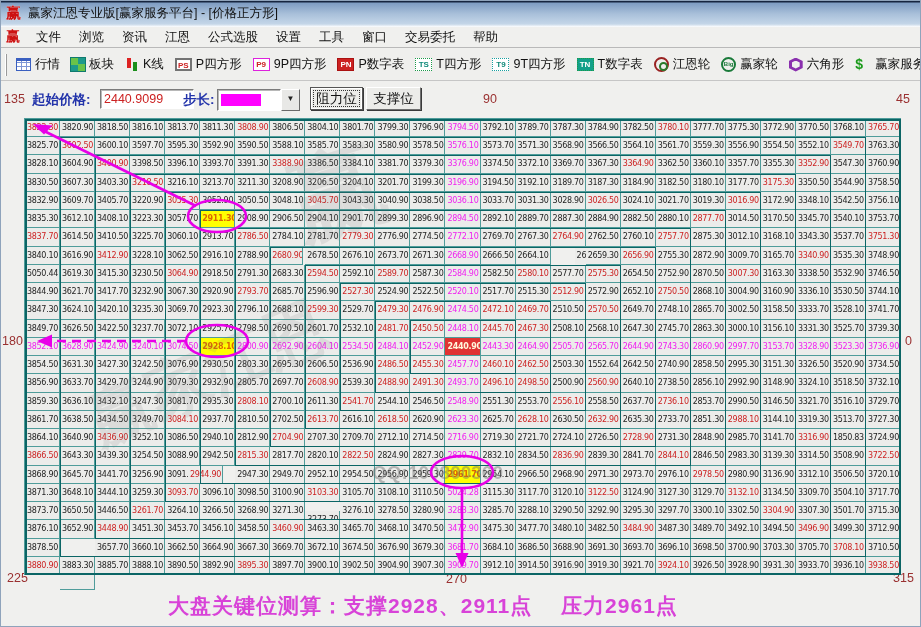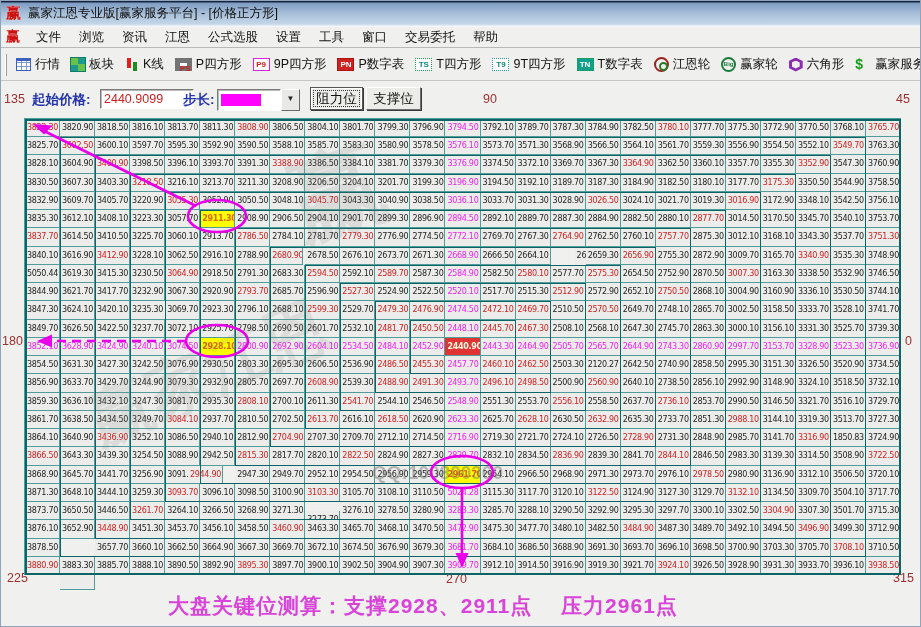--- a/index.html
+++ b/index.html
@@ -30,21 +30,21 @@
   .ic-table{width:15px;height:13px;border:1px solid #3a5fc0;background:
      linear-gradient(#3a5fc0 0 2px,transparent 2px),
      repeating-linear-gradient(0deg,transparent 0 3px,#7e97d6 3px 4px),
      repeating-linear-gradient(90deg,transparent 0 4px,#7e97d6 4px 5px),#fff;}
   .ic-blocks{width:14px;height:13px;background:conic-gradient(#1d9a8c 25%,#69c34a 0 50%,#1d9a8c 0 75%,#69c34a 0);
      outline:1px solid #0f7a6e;}
   .ic-k{width:14px;height:14px;}
   .ic-k::before{content:"";position:absolute;left:2px;top:1px;width:4px;height:9px;background:#d22;box-shadow:0 -1px 0 0 #d22,0 10px 0 -2px #d22;}
   .ic-k::after{content:"";position:absolute;left:8px;top:4px;width:4px;height:9px;background:#1b8f1b;}
   .ic-badge{width:17px;height:13px;font-size:8px;font-weight:bold;line-height:12px;text-align:center;background:#fff;}
-  .ic-ps{border:5px solid #737373;color:#cc2222;}
+  .ic-ps{border:2px solid #737373;color:#cc2222;}
   .ic-p9{border:1px solid #dd22dd;color:#cc2222;}
   .ic-pn{border:1px solid #aa1111;background:#cc2222;color:#fff;}
   .ic-ts{border:1px dotted #1b9a4a;color:#0f8a7a;}
   .ic-t9{border:1px dotted #18a0a0;color:#0f8a7a;}
   .ic-tn{border:1px dotted #1b9a4a;background:#12a08a;color:#fff;}
   .ic-wheel{width:15px;height:15px;border:2px solid #992222;border-radius:50%;}
   .ic-wheel::before{content:"";position:absolute;left:3px;top:3px;width:5px;height:5px;border:2px solid #2a7a2a;border-radius:50%;}
   .ic-bigwheel{width:15px;height:15px;border:2px solid #1a7a3a;border-radius:50%;color:#1a7a3a;font-size:6px;font-weight:bold;line-height:11px;text-align:center;}
   .ic-hex{width:14px;height:14px;background:#8a2fae;clip-path:polygon(50% 0,100% 25%,100% 75%,50% 100%,0 75%,0 25%);}
   .ic-hex::before{content:"";position:absolute;left:3px;top:3px;width:8px;height:8px;background:#efefed;clip-path:polygon(50% 0,100% 25%,100% 75%,50% 100%,0 75%,0 25%);}
@@ -525,21 +525,21 @@
     <div class="gcell" style="left: 210.24px; top: 237.12px; width: 35.04px; height: 18.24px;">2803.30</div>
     <div class="gcell" style="left: 245.28px; top: 237.12px; width: 35.04px; height: 18.24px;">2695.30</div>
     <div class="gcell" style="left: 280.32px; top: 237.12px; width: 35.04px; height: 18.24px;">2606.50</div>
     <div class="gcell" style="left: 315.36px; top: 237.12px; width: 35.04px; height: 18.24px;">2536.90</div>
     <div class="gcell ray-diag" style="left: 350.4px; top: 237.12px; width: 35.04px; height: 18.24px;">2486.50</div>
     <div class="gcell ray-diag" style="left: 385.44px; top: 237.12px; width: 35.04px; height: 18.24px;">2455.30</div>
     <div class="gcell ray-card" style="left: 420.48px; top: 237.12px; width: 35.04px; height: 18.24px;">2457.70</div>
     <div class="gcell ray-diag" style="left: 455.52px; top: 237.12px; width: 35.04px; height: 18.24px;">2460.10</div>
     <div class="gcell ray-diag" style="left: 490.56px; top: 237.12px; width: 35.04px; height: 18.24px;">2462.50</div>
     <div class="gcell" style="left: 525.6px; top: 237.12px; width: 35.04px; height: 18.24px;">2503.30</div>
-    <div class="gcell" style="left: 560.64px; top: 237.12px; width: 35.04px; height: 18.24px;">2120.27</div>
+    <div class="gcell" style="left: 560.64px; top: 237.12px; width: 35.04px; height: 18.24px;">1552.64</div>
     <div class="gcell" style="left: 595.68px; top: 237.12px; width: 35.04px; height: 18.24px;">2642.50</div>
     <div class="gcell" style="left: 630.72px; top: 237.12px; width: 35.04px; height: 18.24px;">2740.90</div>
     <div class="gcell" style="left: 665.76px; top: 237.12px; width: 35.04px; height: 18.24px;">2858.50</div>
     <div class="gcell" style="left: 700.8px; top: 237.12px; width: 35.04px; height: 18.24px;">2995.30</div>
     <div class="gcell" style="left: 735.84px; top: 237.12px; width: 35.04px; height: 18.24px;">3151.30</div>
     <div class="gcell" style="left: 770.88px; top: 237.12px; width: 35.04px; height: 18.24px;">3326.50</div>
     <div class="gcell" style="left: 805.92px; top: 237.12px; width: 35.04px; height: 18.24px;">3520.90</div>
     <div class="gcell" style="left: 840.96px; top: 237.12px; width: 35.04px; height: 18.24px;">3734.50</div>
     <div class="gcell" style="left: 0px; top: 255.36px; width: 35.04px; height: 18.24px;">3856.90</div>
     <div class="gcell" style="left: 35.04px; top: 255.36px; width: 35.04px; height: 18.24px;">3633.70</div>

